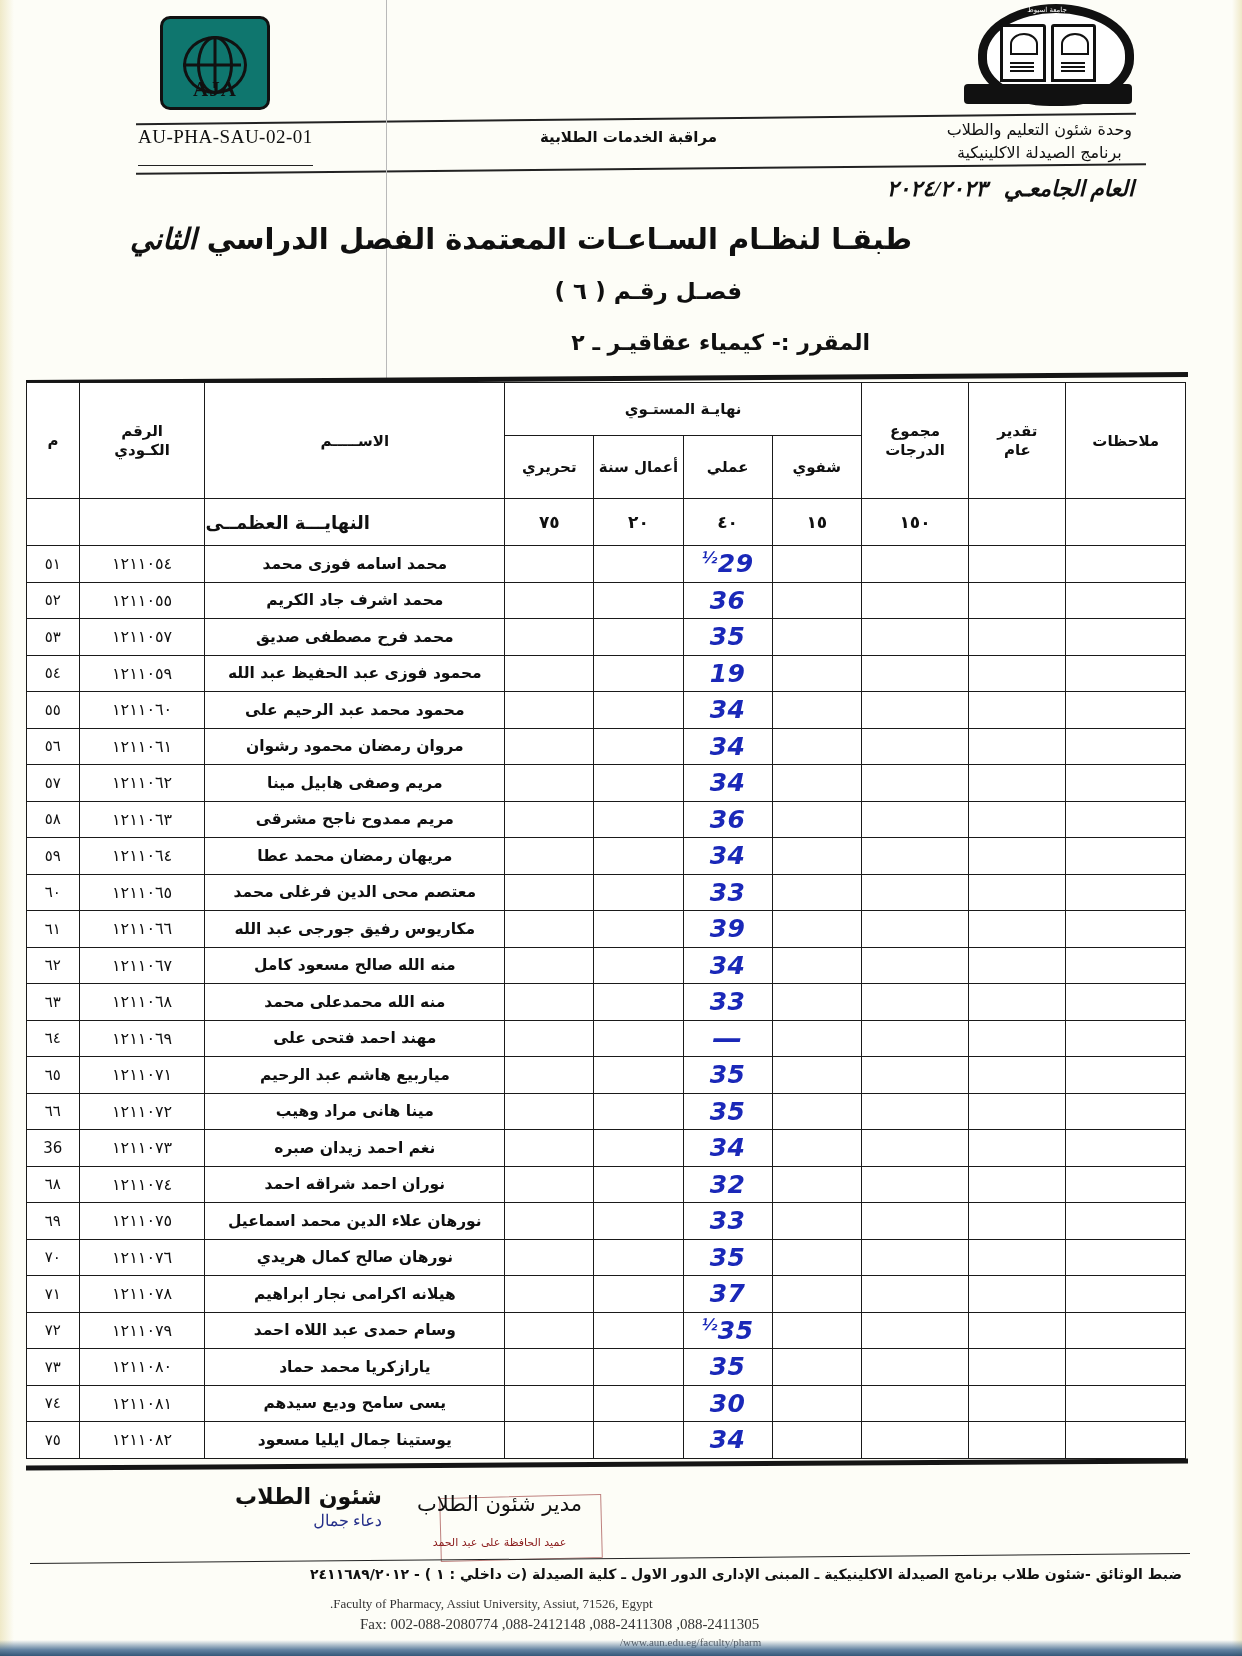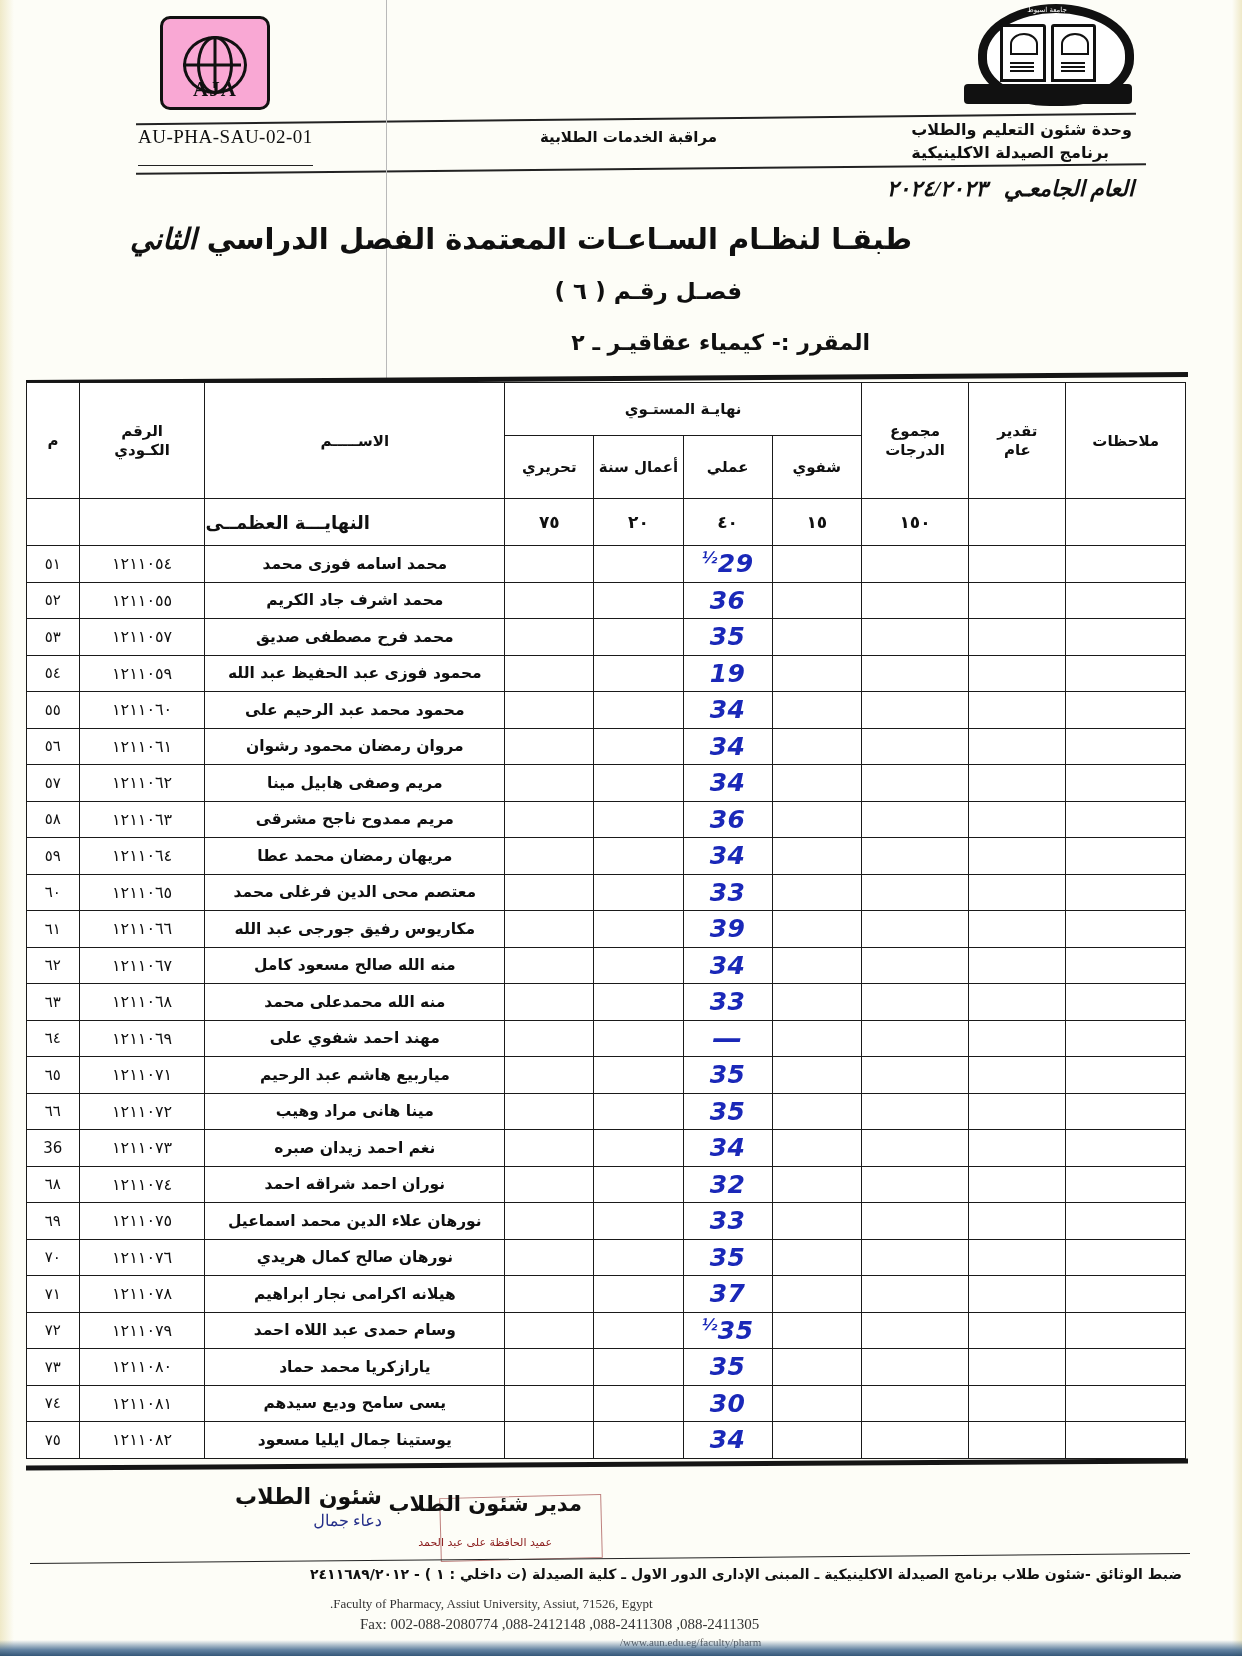--- a/index.html
+++ b/index.html
@@ -12,40 +12,40 @@
     color:#101010;
   }
   
   .scan-edge-left{position:absolute;left:0;top:0;width:14px;height:100%;background:linear-gradient(to right,#efe9c8,#fdfdf7);}
   .scan-edge-right{position:absolute;right:0;top:0;width:10px;height:100%;background:linear-gradient(to left,#efe9c8,#fdfdf7);}
   .scan-bottom{position:absolute;left:0;bottom:0;width:100%;height:16px;background:linear-gradient(to top,#123a63,#4a6f94 40%,rgba(253,253,247,0));opacity:.85;}
 
   .page{position:absolute;inset:0;}
 
   
-  .aja-logo{position:absolute;left:160px;top:16px;width:104px;height:88px;border:3px solid #111;border-radius:10px;background:#f9a8d4;}
+  .aja-logo{position:absolute;left:160px;top:16px;width:104px;height:88px;border:3px solid #111;border-radius:10px;background:#0f766e;}
   .aja-globe{position:absolute;left:50%;top:17px;transform:translateX(-50%);width:58px;height:52px;border:3px solid #111;border-radius:50%;}
   .aja-globe:before{content:"";position:absolute;left:50%;top:-3px;width:3px;height:52px;background:#111;transform:translateX(-50%);}
   .aja-globe:after{content:"";position:absolute;top:50%;left:-3px;width:58px;height:3px;background:#111;transform:translateY(-50%);}
   .aja-globe-m1{position:absolute;left:50%;top:-3px;width:30px;height:52px;border:3px solid #111;border-radius:50%;transform:translateX(-50%);}
   .aja-text{position:absolute;bottom:5px;left:0;width:100%;text-align:center;font-weight:bold;font-size:21px;letter-spacing:1px;font-family:"Liberation Serif",serif;}
 
   .uni-seal{position:absolute;right:110px;top:4px;width:168px;height:104px;}
   .seal-ring{position:absolute;left:14px;top:0;width:138px;height:84px;border:9px solid #111;border-radius:50% 50% 46% 46%;background:#fff;}
   .seal-inner{position:absolute;left:36px;top:20px;width:96px;height:56px;display:flex;gap:5px;justify-content:center;}
   .seal-box{width:40px;height:52px;border:3px solid #111;background:#fff;border-radius:3px 3px 0 0;position:relative;}
   .seal-box:before{content:"";position:absolute;left:7px;top:6px;width:24px;height:18px;border:2px solid #111;border-radius:50% 50% 0 0;}
   .seal-box:after{content:"";position:absolute;left:7px;bottom:5px;width:24px;height:12px;background:repeating-linear-gradient(to bottom,#111 0 2px,#fff 2px 4px);}
   .seal-base{position:absolute;left:0;bottom:4px;width:168px;height:20px;background:#111;border-radius:4px;}
   .seal-top-text{position:absolute;left:26px;top:2px;width:114px;text-align:center;font-size:7px;color:#fff;z-index:4;}
 
   .doc-code{position:absolute;left:138px;top:126px;font-family:"Liberation Serif",serif;font-size:19px;letter-spacing:.5px;
     border-bottom:1.5px solid #222;padding-bottom:17px;}
   .dept-ctrl{position:absolute;left:540px;top:128px;font-size:15px;font-weight:bold;}
-  .unit-block{position:absolute;right:110px;top:118px;text-align:left;font-size:16px;font-weight:bold;line-height:1.45;}
+  .unit-block{position:absolute;right:110px;top:118px;text-align:center;font-size:16px;font-weight:normal;line-height:1.45;}
   .rule-a{position:absolute;left:136px;top:118px;width:1000px;height:2px;background:#222;transform:rotate(-0.6deg);}
   .rule-b{position:absolute;left:136px;top:168px;width:1010px;height:2px;background:#222;transform:rotate(-0.55deg);}
 
   .acad-year{position:absolute;right:108px;top:176px;font-size:22px;font-weight:bold;font-family:"Liberation Serif",serif;
     font-style:italic;letter-spacing:1px;}
 
   .main-title{position:absolute;right:330px;top:222px;font-size:29px;font-weight:bold;white-space:nowrap;margin-left:20px;}
   .main-title .ital{font-style:italic;}
   .class-no{position:absolute;right:500px;top:278px;font-size:23px;font-weight:bold;margin-left:44px;}
   .course{position:absolute;right:372px;top:330px;font-size:22px;font-weight:bold;letter-spacing:1px;}
@@ -78,21 +78,21 @@
     font-style:italic;letter-spacing:0.5px;}
   .mark .half{font-size:15px;vertical-align:super;}
   .mark.dash{font-size:30px;line-height:.6;}
 
   
   .foot{position:absolute;left:0;top:1480px;width:100%;}
   .foot-aff{position:absolute;right:860px;top:4px;text-align:right;}
   .foot-aff .l1{font-size:22px;font-weight:bold;}
   .foot-aff .l2{font-size:16px;color:#26308a;font-family:"Liberation Serif",serif;letter-spacing:3px;margin-top:2px;}
   .foot-mgr{position:absolute;right:660px;top:12px;text-align:center;}
-  .foot-mgr .m1{font-size:21px;font-weight:bold;text-align:center;}
+  .foot-mgr .m1{font-size:21px;font-weight:normal;text-align:center;}
   .foot-mgr .m2{font-size:11px;color:#8a1b1b;margin-top:20px;}
   .stamp-box{position:absolute;right:640px;top:16px;width:160px;height:62px;border:1.5px solid #8a1b1b;transform:rotate(-1.5deg);opacity:.55;}
   .foot-rule{position:absolute;left:30px;top:78px;width:1160px;height:1.4px;background:#222;transform:rotate(-0.5deg);}
   .foot-addr{position:absolute;right:60px;top:86px;text-align:right;font-size:14px;font-weight:bold;width:1100px;}
   .foot-en1{position:absolute;left:330px;top:116px;font-size:13px;font-family:"Liberation Serif",serif;color:#333;}
   .foot-en2{position:absolute;left:360px;top:136px;font-size:15px;font-family:"Liberation Serif",serif;color:#333;}
   .foot-en3{position:absolute;left:620px;top:156px;font-size:11px;font-family:"Liberation Serif",serif;color:#555;}
   .tbl-bottom-thick{position:absolute;left:26px;top:1462px;width:1162px;height:5px;background:#151515;transform:rotate(-0.35deg);}
   .tbl-top-thick{position:absolute;left:26px;top:376px;width:1162px;height:5px;background:#151515;transform:rotate(-0.4deg);}
 </style>
@@ -356,21 +356,21 @@
             <td class="idx-cell">٦٣</td>
           </tr>
           <tr>
             <td></td>
             <td></td>
             <td></td>
             <td></td>
             <td class="mark dash">—</td>
             <td></td>
             <td></td>
-            <td class="name-cell">مهند احمد شفوي على</td>
+            <td class="name-cell">مهند احمد فتحى على</td>
             <td class="code-cell">١٢١١٠٦٩</td>
             <td class="idx-cell">٦٤</td>
           </tr>
           <tr>
             <td></td>
             <td></td>
             <td></td>
             <td></td>
             <td class="mark">35</td>
             <td></td>

